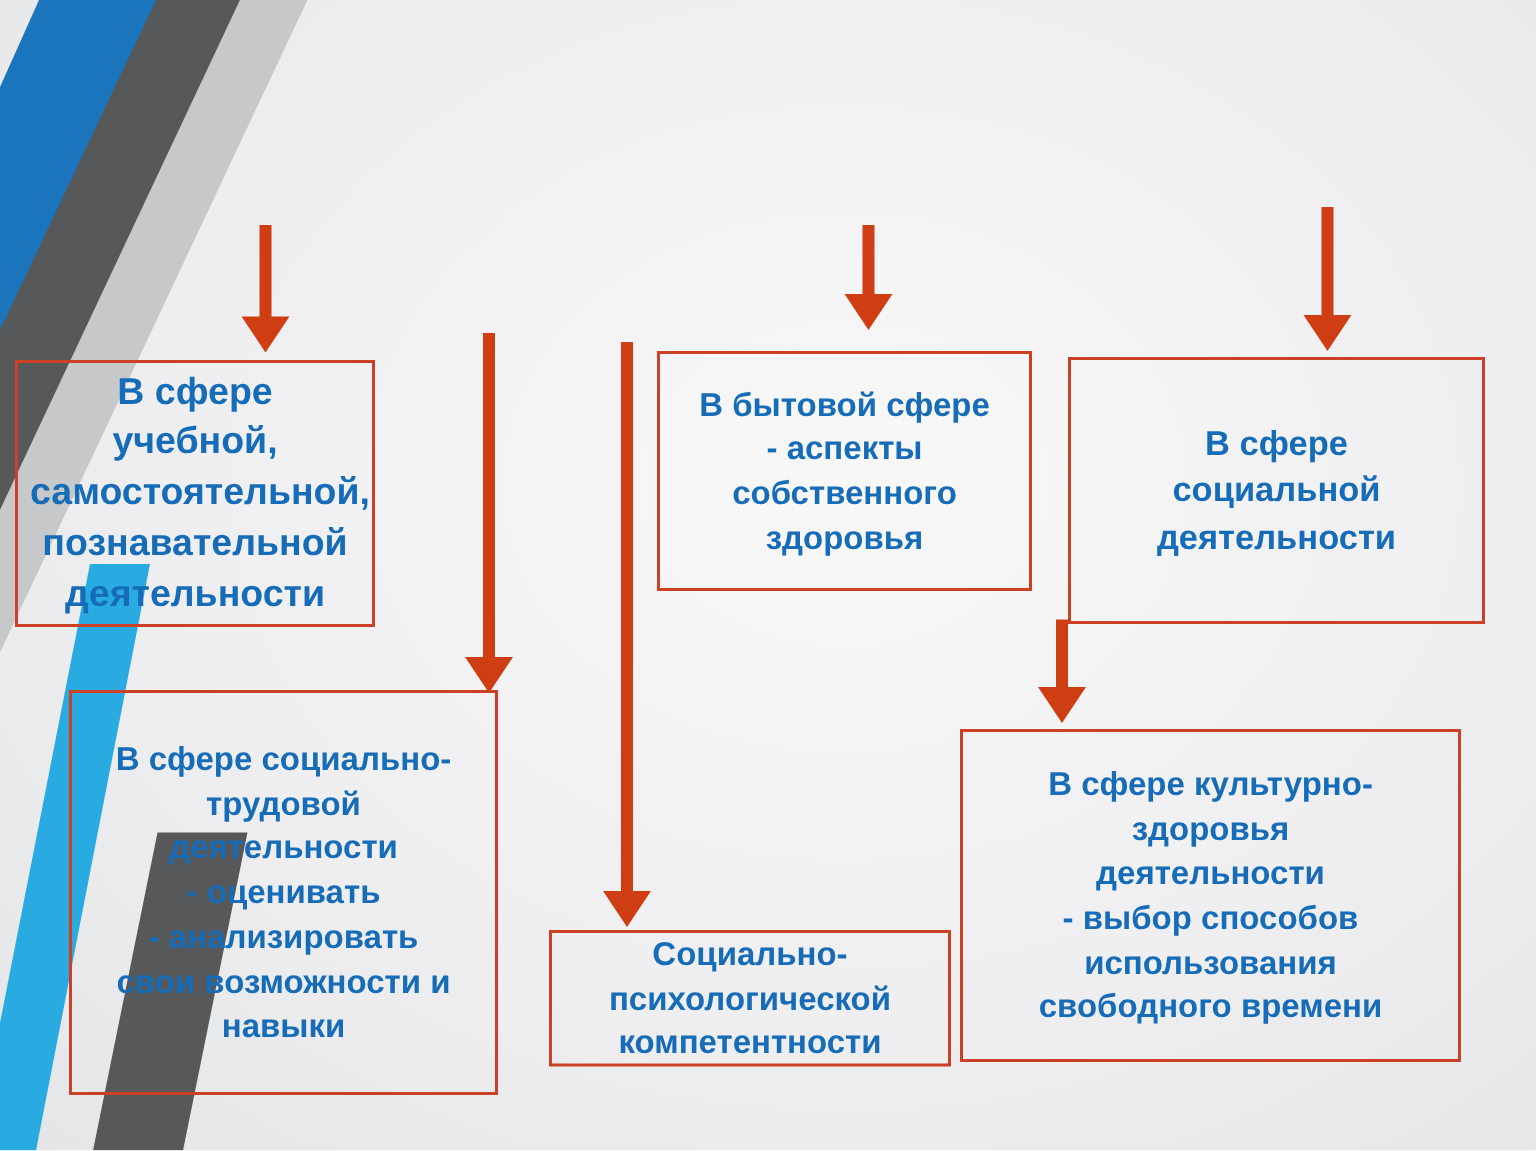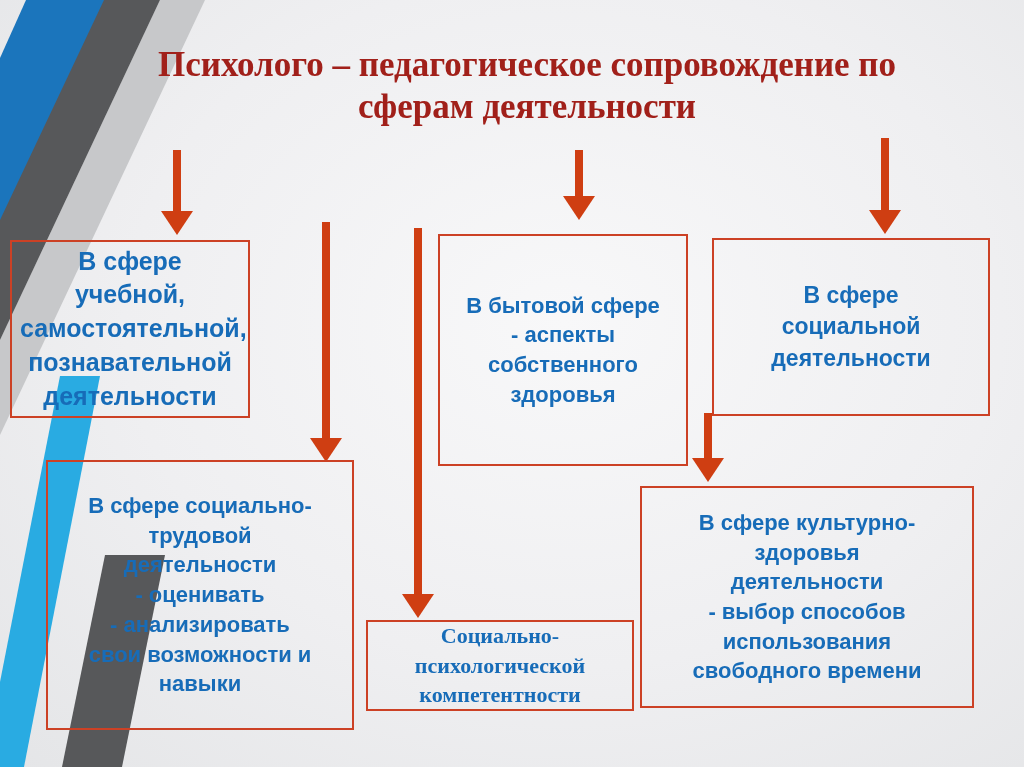--- a/index.html
+++ b/index.html
@@ -34,24 +34,24 @@
     background:transparent;
     display:flex;align-items:center;justify-content:center;
     padding:8px;box-sizing:border-box;
   }
   .box-label{
     color:var(--box-text-blue);font-weight:bold;text-align:center;
     line-height:1.35;white-space:pre-line;width:100%;
   }
   
   .b1{left:10px;top:240px;width:240px;height:178px;}  .b1 .box-label{font-size:25px;}
-  .b2{left:438px;top:234px;width:250px;height:232px;} .b2 .box-label{font-size:22px;}
+  .b2{left:438px;top:234px;width:250px;height:160px;} .b2 .box-label{font-size:22px;}
   .b3{left:712px;top:238px;width:278px;height:178px;} .b3 .box-label{font-size:23px;}
-  .b4{left:46px;top:460px;width:308px;height:270px;}  .b4 .box-label{font-size:22px;}
-  .b5{left:366px;top:620px;width:268px;height:91px;font-family:Liberation Serif, serif;} .b5 .box-label{font-size:22px;}
+  .b4{left:46px;top:460px;width:286px;height:270px;}  .b4 .box-label{font-size:22px;}
+  .b5{left:366px;top:620px;width:268px;height:91px;} .b5 .box-label{font-size:22px;}
   .b6{left:640px;top:486px;width:334px;height:222px;} .b6 .box-label{font-size:22px;}
   
   .a1{left:161px;top:150px;height:85px;}
   .a2{left:563px;top:150px;height:70px;}
   .a3{left:869px;top:138px;height:96px;}
   .a4{left:310px;top:222px;height:240px;}
   .a5{left:402px;top:228px;height:390px;}
   .a6{left:692px;top:413px;height:69px;}
 </style>
 </head>
@@ -60,22 +60,20 @@
 <div class="slide">
 
   <svg class="deco" viewBox="0 0 1024 767" preserveAspectRatio="none" aria-hidden="true">
     <polygon points="160,0 205,0 0,435 0,340" style="fill:var(--stripe-light-gray)"></polygon>
     <polygon points="52,0 160,0 0,340 0,110" style="fill:var(--stripe-dark-gray)"></polygon>
     <polygon points="26,0 104,0 0,220 0,58" style="fill:var(--stripe-steel-blue)"></polygon>
     <polygon points="60,376 100,376 24,767 0,767 0,682" style="fill:var(--stripe-cyan)"></polygon>
     <polygon points="105,555 165,555 122,767 62,767" style="fill:var(--stripe-dark-gray)"></polygon>
   </svg>
 
-  <h1 class="title">Психолого – педагогическое сопровождение по
-сферам деятельности</h1>
 
   <div class="arrow a1">
     <div class="stem"></div>
     <div class="head"></div>
   </div>
   <div class="arrow a2">
     <div class="stem"></div>
     <div class="head"></div>
   </div>
   <div class="arrow a3">

